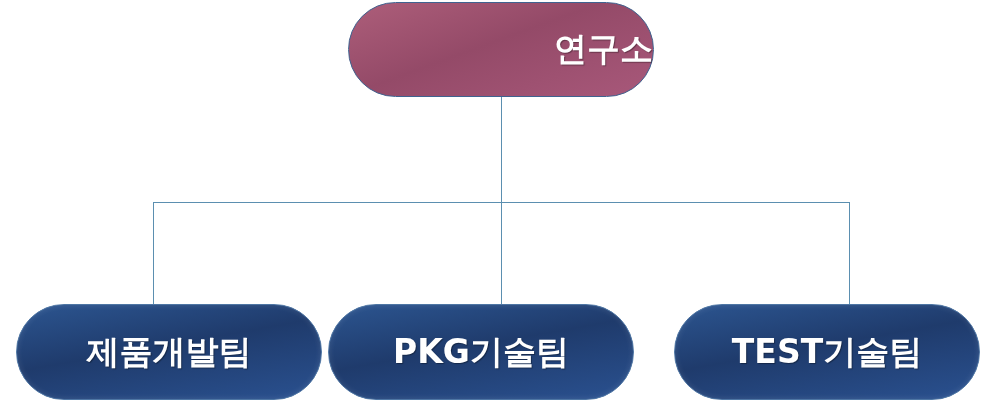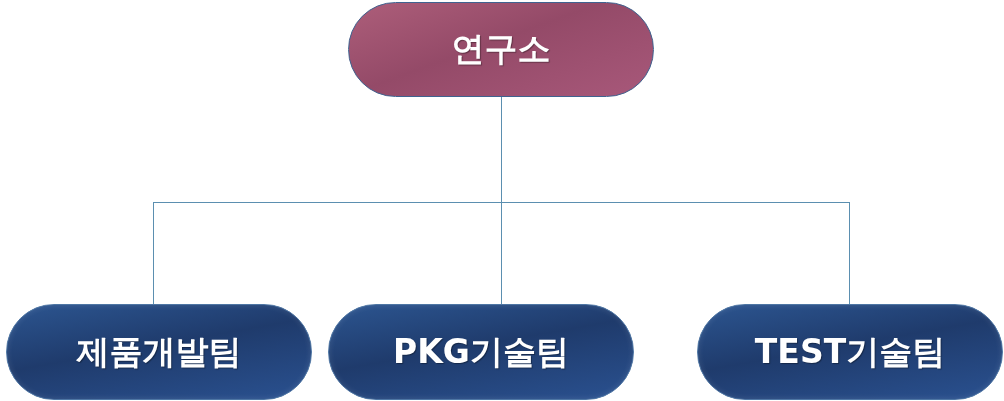--- a/index.html
+++ b/index.html
@@ -4,43 +4,43 @@
 <style>
   html, body { margin:0; padding:0; background:#ffffff; }
   body { width:1004px; height:401px; position:relative; overflow:hidden;
          font-family:"DejaVu Sans","Liberation Sans",sans-serif; }
   .node { position:absolute; box-sizing:border-box; border-radius:48px;
           display:flex; align-items:center; justify-content:center;
           color:#ffffff; font-weight:bold; font-size:33px; letter-spacing:0px;
           text-shadow:1px 1px 1px rgba(0,0,0,0.35); }
   .node.root { left:348px; top:2px; width:306px; height:95px;
                border:1.5px solid #3f6390;
-               background:linear-gradient(160deg,#ad5e7a 0%,#944a68 45%,#a8587a 100%); }
+               background:linear-gradient(160deg,#ad5e7a 0%,#944a68 45%,#a8587a 100%);justify-content:flex-end; }
   .node.child { top:304px; width:306px; height:96px;
                 border:1.5px solid #4e76a4;
                 background:linear-gradient(170deg,#2c5590 0%,#1f3b6c 45%,#2a5190 100%);
                 box-shadow:inset 0 0 6px rgba(255,255,255,0.12); }
   .line { position:absolute; background:#5b8fb0; }
 </style>
 </head>
 <body>
 
 <div>
 
   <div class="line" style="left:501px; top:97px; width:1px; height:207px;"></div>
   <div class="line" style="left:153px; top:202px; width:697px; height:1px;"></div>
   <div class="line" style="left:153px; top:202px; width:1px; height:102px;"></div>
   <div class="line" style="left:849px; top:202px; width:1px; height:102px;"></div>
 
   <div class="node root">
     <span>연구소</span>
   </div>
 
-  <div class="node child" style="left:6px;">
+  <div class="node child" style="left:16px;">
     <span>제품개발팀</span>
   </div>
   <div class="node child" style="left:328px;">
     <span>PKG기술팀</span>
   </div>
-  <div class="node child" style="left:697px;">
+  <div class="node child" style="left:674px;">
     <span>TEST기술팀</span>
   </div>
 </div>
 
 </body></html>

